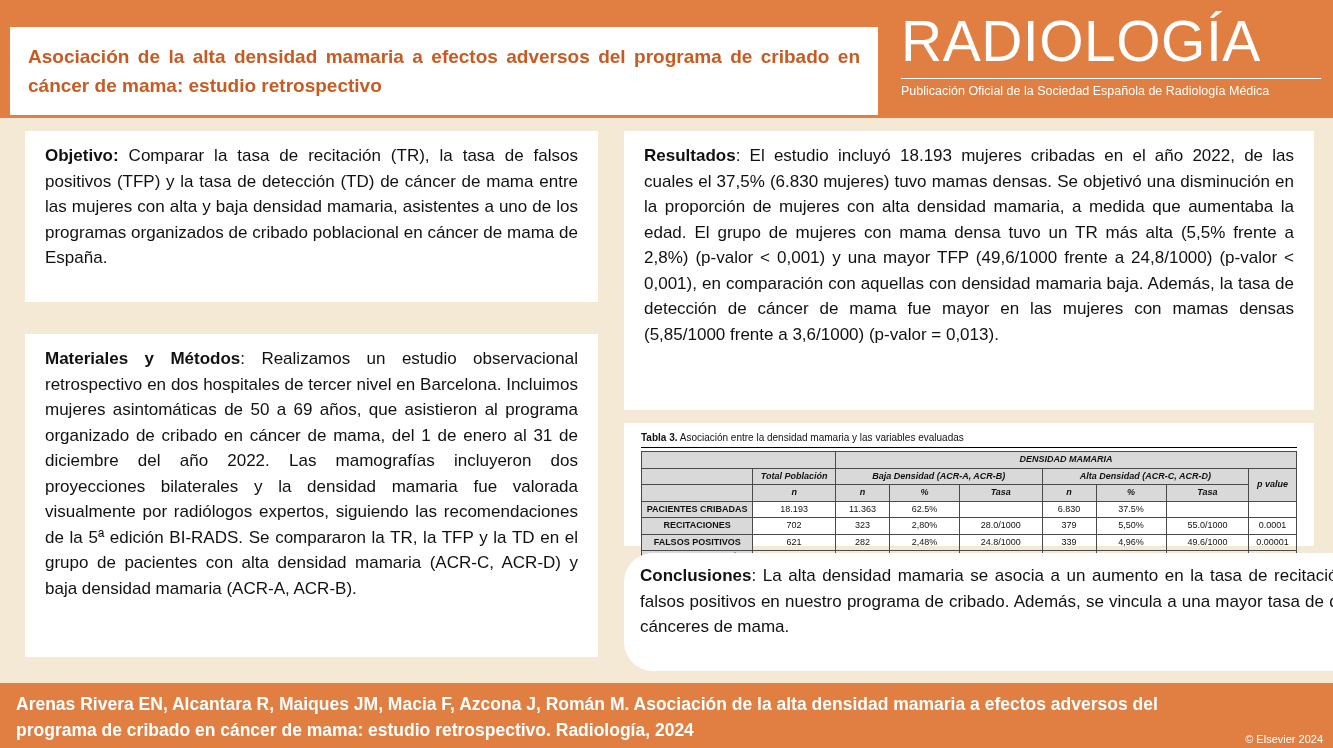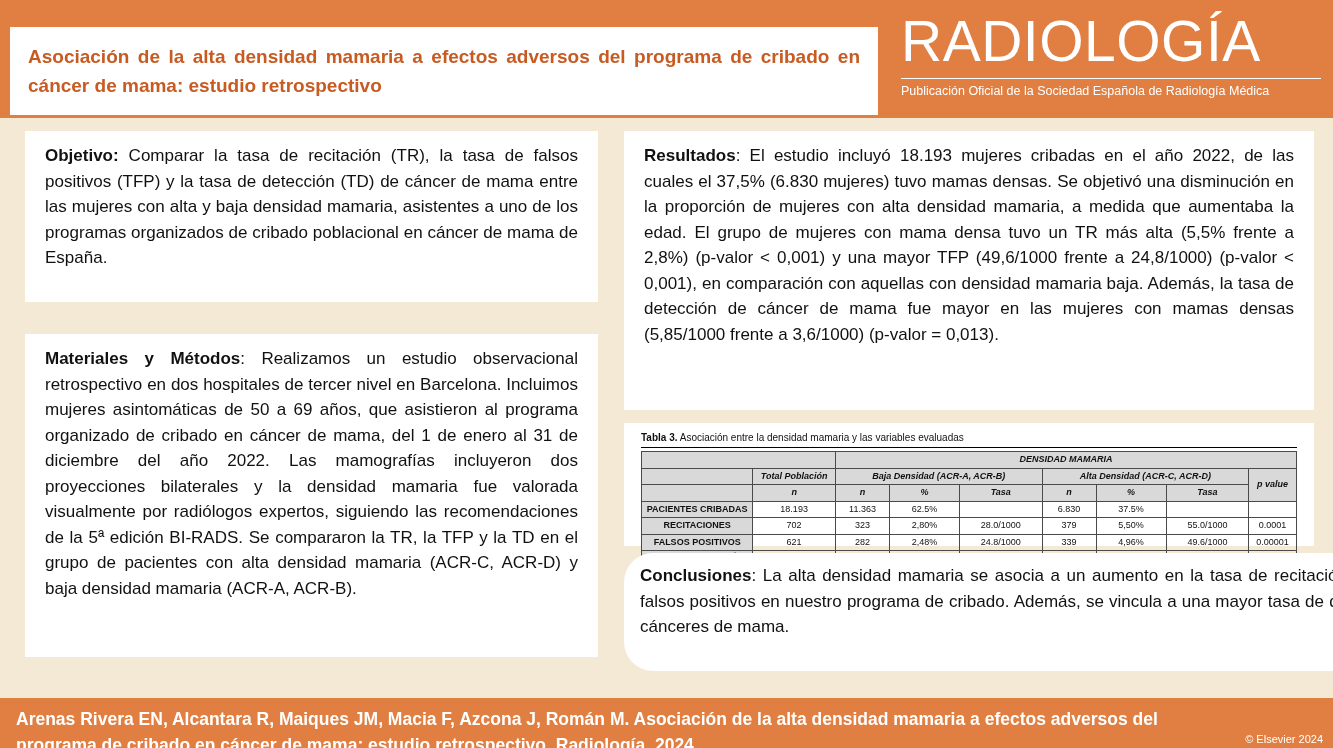--- a/index.html
+++ b/index.html
@@ -9,21 +9,21 @@
     background: #F3E9D4;
     font-family: "Liberation Sans", sans-serif;
     color: #111;
     overflow: hidden;
   }
   .band {
     position: absolute; left: 0; right: 0;
     background: #E07F41;
   }
   .band.top { top: 0; height: 118px; }
-  .band.bottom { bottom: 0; height: 50px; }
+  .band.bottom { bottom: 0; height: 65px; }
 
   .title-box {
     position: absolute; left: 10px; top: 15px;
     width: 868px; height: 88px;
     background: #FFFFFF;
     padding: 12px 18px;
     display: flex; align-items: center; margin-top: 12px;
   }
   .title-box p {
     color: #C75B22;

